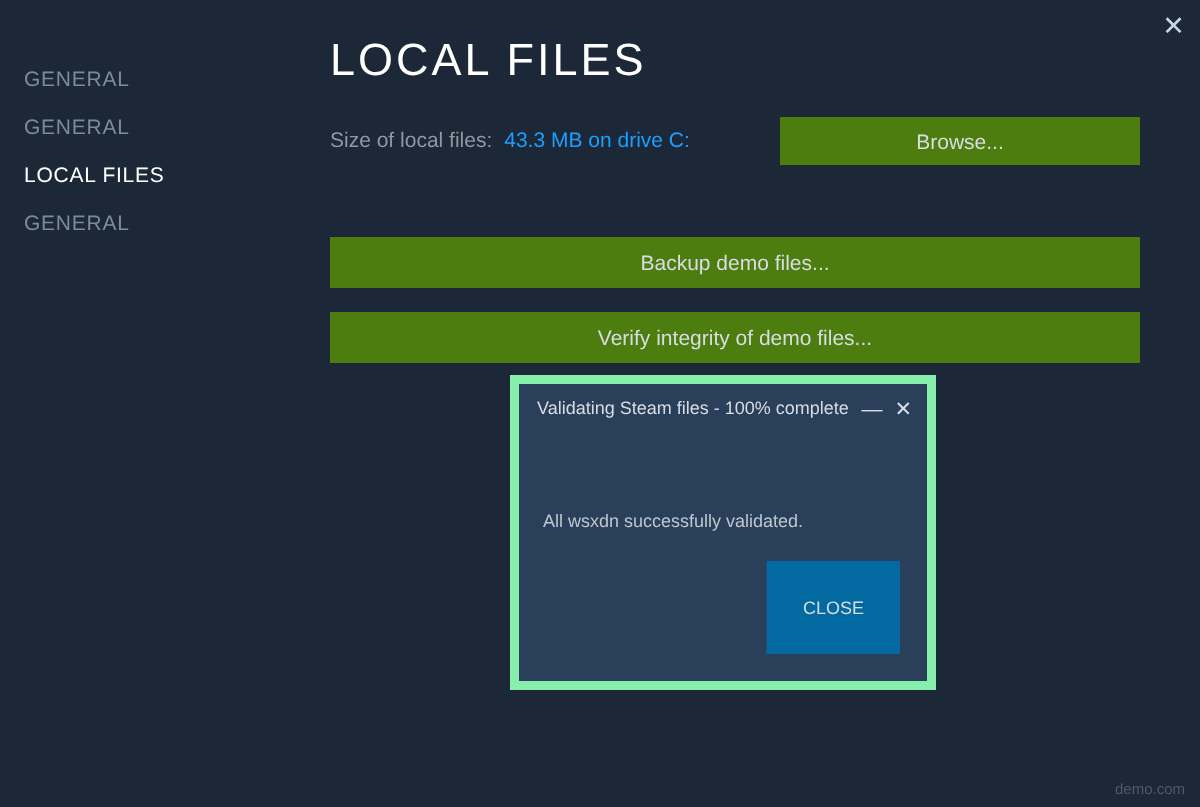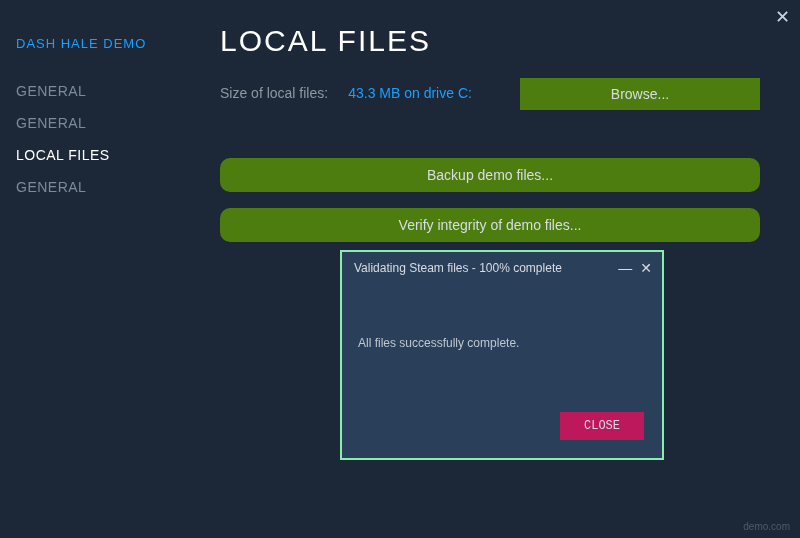--- a/index.html
+++ b/index.html
@@ -30,67 +30,66 @@
 .nav-item.active { color: #ffffff; }
 .main {
   position: absolute; left: 220px; top: 0; width: 560px;
   padding-top: 24px;
 }
 .page-title {
   color: #ffffff; font-size: 30px; font-weight: 300;
   letter-spacing: 2px; margin-bottom: 20px;
 }
 .size-row {
-  display: flex; align-items: center; gap: 20px;
+  display: flex; align-items: center; gap: 8px;
   margin-bottom: 50px; height: 30px;
 }
 .size-label { color: #8f98a0; font-size: 14px; }
 .size-link { color: #1a9fff; font-size: 14px; cursor: pointer; }
 .btn {
   background: #4d7c0f; color: #d8dde2;
   font-size: 14px; text-align: center;
   padding: 9px 0; cursor: pointer;
   border: none; width: 100%;
 }
 .btn-browse {
   width: 240px; position: absolute; right: 20px; top: 78px;
   padding: 8px 0;
 }
-.btn-wide { width: 540px; margin-bottom: 16px; border-radius: 10px; }
+.btn-wide { width: 540px; margin-bottom: 16px; }
 .dialog-wrap {
   position: absolute; left: 340px; top: 250px;
-  width: 324px; height: 210px;
-  border: 2px solid #86efac;
+  width: 284px; height: 210px;
+  border: 6px solid #86efac;
   background: #2a3f5a;
 }
 .dialog-titlebar {
   display: flex; align-items: center; justify-content: space-between;
   padding: 8px 10px 4px 12px;
 }
 .dialog-title { color: #d8dde2; font-size: 12px; }
 .dialog-ctrls { display: flex; gap: 8px; color: #d8dde2; font-size: 14px; }
 .dialog-ctrls span { cursor: pointer; }
 .dialog-body { padding: 56px 16px 0 16px; color: #bfc7cf; font-size: 12px; }
 .dialog-footer { position: absolute; right: 18px; bottom: 18px; }
 .btn-close-d {
-  background: #be185d; color: #d8dde2; font-size: 12px;
-  padding: 7px 24px; border: none; cursor: pointer; font-family: Liberation Mono, monospace;
+  background: #0369a1; color: #d8dde2; font-size: 12px;
+  padding: 24px 24px; border: none; cursor: pointer;
 }
 .watermark {
   position: absolute; right: 10px; bottom: 6px;
   color: #4f5a68; font-size: 10px;
 }
 </style>
 </head>
 <body>
 
 <span class="close-x">✕</span>
 
 <div class="sidebar">
-  <div class="game-title">DASH HALE DEMO</div>
   <div class="nav-item">GENERAL</div>
   <div class="nav-item">GENERAL</div>
   <div class="nav-item active">LOCAL FILES</div>
   <div class="nav-item">GENERAL</div>
 </div>
 
 <div class="main">
   <div class="page-title">LOCAL FILES</div>
   <div class="size-row">
     <span class="size-label">Size of local files:</span>
@@ -102,19 +101,19 @@
 </div>
 
 <div class="dialog-wrap">
   <div class="dialog-titlebar">
     <span class="dialog-title">Validating Steam files - 100% complete</span>
     <div class="dialog-ctrls">
       <span>—</span>
       <span>✕</span>
     </div>
   </div>
-  <div class="dialog-body">All files successfully complete.</div>
+  <div class="dialog-body">All wsxdn successfully validated.</div>
   <div class="dialog-footer">
     <button class="btn-close-d">CLOSE</button>
   </div>
 </div>
 
 <div class="watermark">demo.com</div>
 
 </body></html>

